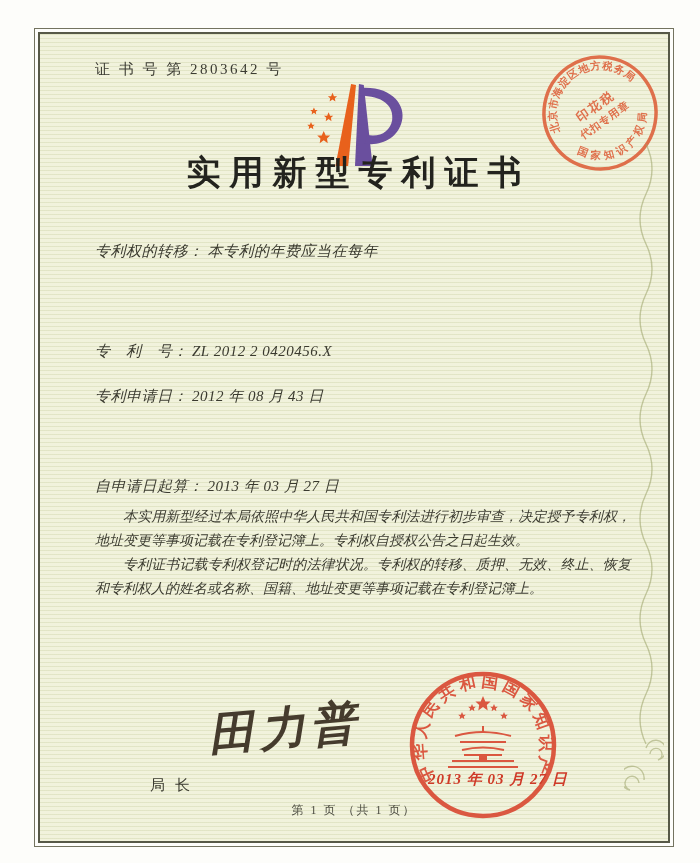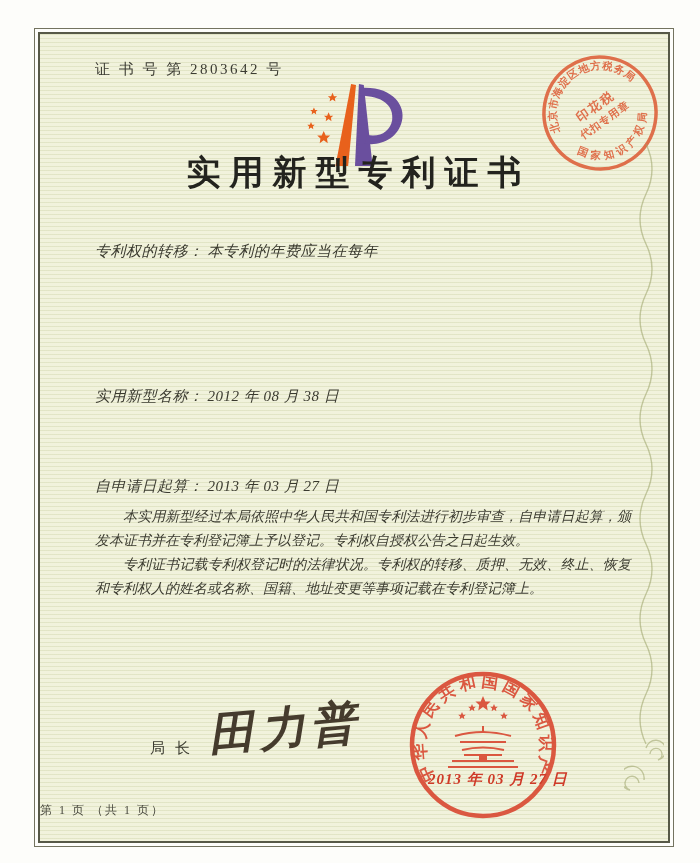--- a/index.html
+++ b/index.html
@@ -32,34 +32,34 @@
   }
   .row{left:55px;font-size:15px;color:#3a3a2f;font-style:italic;letter-spacing:0.5px;white-space:nowrap;}
   .row .val{margin-left:4px;}
   .r0{top:208px}.r1{top:258px}.r2{top:308px}.r3{top:353px}.r4{top:398px}.r5{top:443px}
   .body-text{
     left:55px;top:471px;width:536px;
     font-size:14px;line-height:24px;color:#3b3b30;
     font-style:italic;text-align:justify;
   }
   .body-text p{margin:0;text-indent:2em;}
-  .director-label{left:110px;top:705px;font-size:15px;letter-spacing:10px;color:#3a3a2f;}
+  .director-label{left:110px;top:742px;font-size:15px;letter-spacing:10px;color:#3a3a2f;}
   .signature{
     left:168px;top:664px;font-size:46px;font-weight:bold;
     color:#453b2d;letter-spacing:5px;transform:rotate(-5deg);
     font-style:italic;
   }
   .logo{left:245px;top:48px;}
   .tax-seal{left:495px;top:14px;}
   .main-seal{left:358px;top:626px;}
   .seal-date{
     left:388px;top:736px;font-size:15px;font-weight:bold;font-style:italic;
     color:#cf3a28;letter-spacing:1px;z-index:5;
   }
-  .footer{left:0;right:0;top:768px;font-size:12px;letter-spacing:2px;color:#4a4a3f;}
+  .footer{left:0;right:0;top:768px;text-align:center;font-size:12px;letter-spacing:2px;color:#4a4a3f;}
   .ornament{right:4px;top:110px;z-index:1;}
 </style>
 </head>
 <body>
 
 <div class="frame">
   <div class="frame-inner">
     <div class="paper">
 
       <div class="abs cert-no">证 书 号 第 2803642 号</div>
@@ -96,29 +96,32 @@
           <text x="65" y="61" text-anchor="middle" font-size="12.5" letter-spacing="2" fill="#dd5a33" font-weight="bold">印花税</text>
           <text x="65" y="77" text-anchor="middle" font-size="10.5" letter-spacing="1" fill="#dd5a33" font-weight="bold">代扣专用章</text>
         </g>
       </svg>
 
       <div class="abs title">实用新型专利证书</div>
 
       <div class="abs row r0">
         <span class="lbl">专利权的转移：</span><span class="val">本专利的年费应当在每年</span>
       </div>
+      <div class="abs row r2">
+        <span class="lbl">专　利　号：</span><span class="val">ZL 2012 2 0420456.X</span>
+      </div>
       <div class="abs row r3">
-        <span class="lbl">实用新型名称：</span><span class="val">2012 年 08 月 38 日</span>
+        <span class="lbl">专利申请日：</span><span class="val">2012 年 08 月 43 日</span>
       </div>
       <div class="abs row r5">
         <span class="lbl">自申请日起算：</span><span class="val">2013 年 03 月 27 日</span>
       </div>
 
       <div class="abs body-text">
-        <p>本实用新型经过本局依照中华人民共和国专利法进行初步审查，自申请日起算，颁发本证书并在专利登记簿上予以登记。专利权自授权公告之日起生效。</p>
+        <p>本实用新型经过本局依照中华人民共和国专利法进行初步审查，决定授予专利权，地址变更等事项记载在专利登记簿上。专利权自授权公告之日起生效。</p>
         <p>专利证书记载专利权登记时的法律状况。专利权的转移、质押、无效、终止、恢复和专利权人的姓名或名称、国籍、地址变更等事项记载在专利登记簿上。</p>
       </div>
 
       <div class="abs director-label">局长</div>
       <div class="abs signature">田力普</div>
 
       <svg class="abs main-seal" width="170" height="170" viewBox="0 0 170 170">
         <defs>
           <path id="msArc" d="M 37.5,118.3 A 58,58 0 1 1 132.5,118.3" fill="none"></path>
           <path id="sstar" d="M0,-1 L0.294,-0.309 L0.951,-0.309 L0.476,0.118 L0.588,0.809 L0,0.382 L-0.588,0.809 L-0.476,0.118 L-0.951,-0.309 L-0.294,-0.309 Z"></path>

